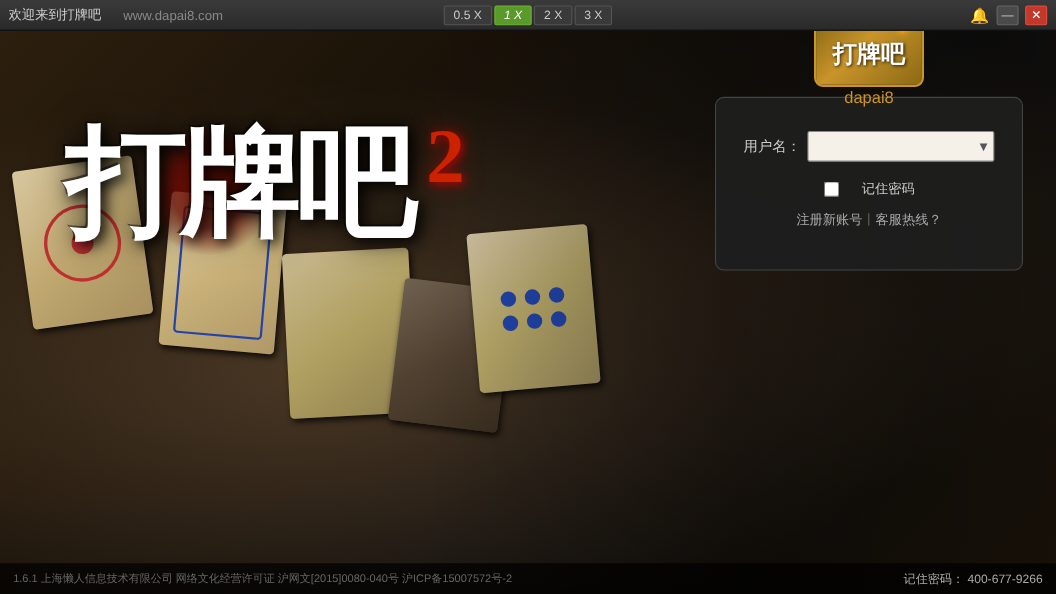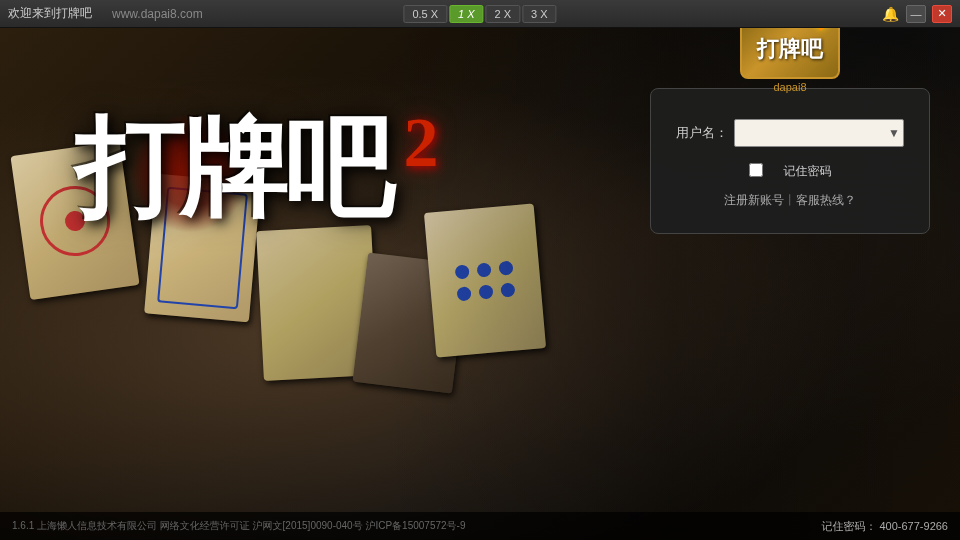--- a/index.html
+++ b/index.html
@@ -97,21 +97,21 @@
       position: absolute;
       top: 0; left: 0; right: 0; bottom: 0;
       background: linear-gradient(to right, transparent 40%, rgba(0,0,0,0.3) 70%, rgba(0,0,0,0.1) 100%);
       pointer-events: none;
     }
 
     
     #game-title {
       position: absolute;
       top: 80px;
-      left: 76px;
+      left: 60px;
       font-size: 110px;
       font-weight: 900;
       color: #fff;
       text-shadow: 
         4px 4px 12px rgba(0,0,0,0.9),
         0 0 30px rgba(0,0,0,0.8),
         -2px -2px 0 rgba(0,0,0,0.5);
       line-height: 1;
       letter-spacing: -5px;
       font-family: 'STXingkai', 'FangSong', 'SimHei', serif;
@@ -157,37 +157,37 @@
       background: linear-gradient(135deg, #8b6914 0%, #c9942a 40%, #8b6914 100%);
       border-radius: 8px;
       display: flex;
       align-items: center;
       justify-content: center;
       border: 2px solid #c9942a;
       position: relative;
     }
     #dapai-label {
       color: #c9942a;
-      font-size: 11px;
+      font-size: 15px;
       margin-top: 2px;
     }
     
     .diamond {
       position: absolute;
       width: 14px;
       height: 14px;
       background: linear-gradient(135deg, #ffcc00, #ff8800);
       transform: rotate(45deg);
       top: -7px;
       right: 10px;
       box-shadow: 0 0 6px rgba(255,200,0,0.8);
     }
 
     #login-form {
-      padding: 30px 25px 8px;
+      padding: 30px 25px 20px;
     }
 
     .form-row {
       display: flex;
       align-items: center;
       margin-bottom: 16px;
       gap: 8px;
     }
     .form-label {
       color: #ccc;
@@ -216,20 +216,21 @@
       right: 4px;
       top: 50%;
       transform: translateY(-50%);
       color: #555;
       font-size: 12px;
       pointer-events: none;
     }
 
     .checkbox-row {
       display: flex;
+      align-items: center;
       justify-content: center;
       margin-bottom: 12px;
       gap: 21px;
     }
     .checkbox-row input[type="checkbox"] {
       width: 14px;
       height: 14px;
       cursor: pointer;
     }
     .checkbox-label {
@@ -421,18 +422,18 @@
         <a class="link-text">客服热线？</a>
       </div>
 
       
     </div>
   </div>
 
 </div>
 
 <div id="bottom-bar">
-  <span id="bottom-info">1.6.1 上海懒人信息技术有限公司  网络文化经营许可证 沪网文[2015]0090-040号  沪ICP备15007572号-9</span>
+  <span id="bottom-info">1.6.1 上海懒人信息技术有限公司  网络文化经营许可证 沪网文[2015]0080-040号  沪ICP备15007572号-2</span>
   <span id="hotline">
     <span>记住密码：</span>
     <span>400-677-9266</span>
   </span>
 </div>
 
 </body></html>

